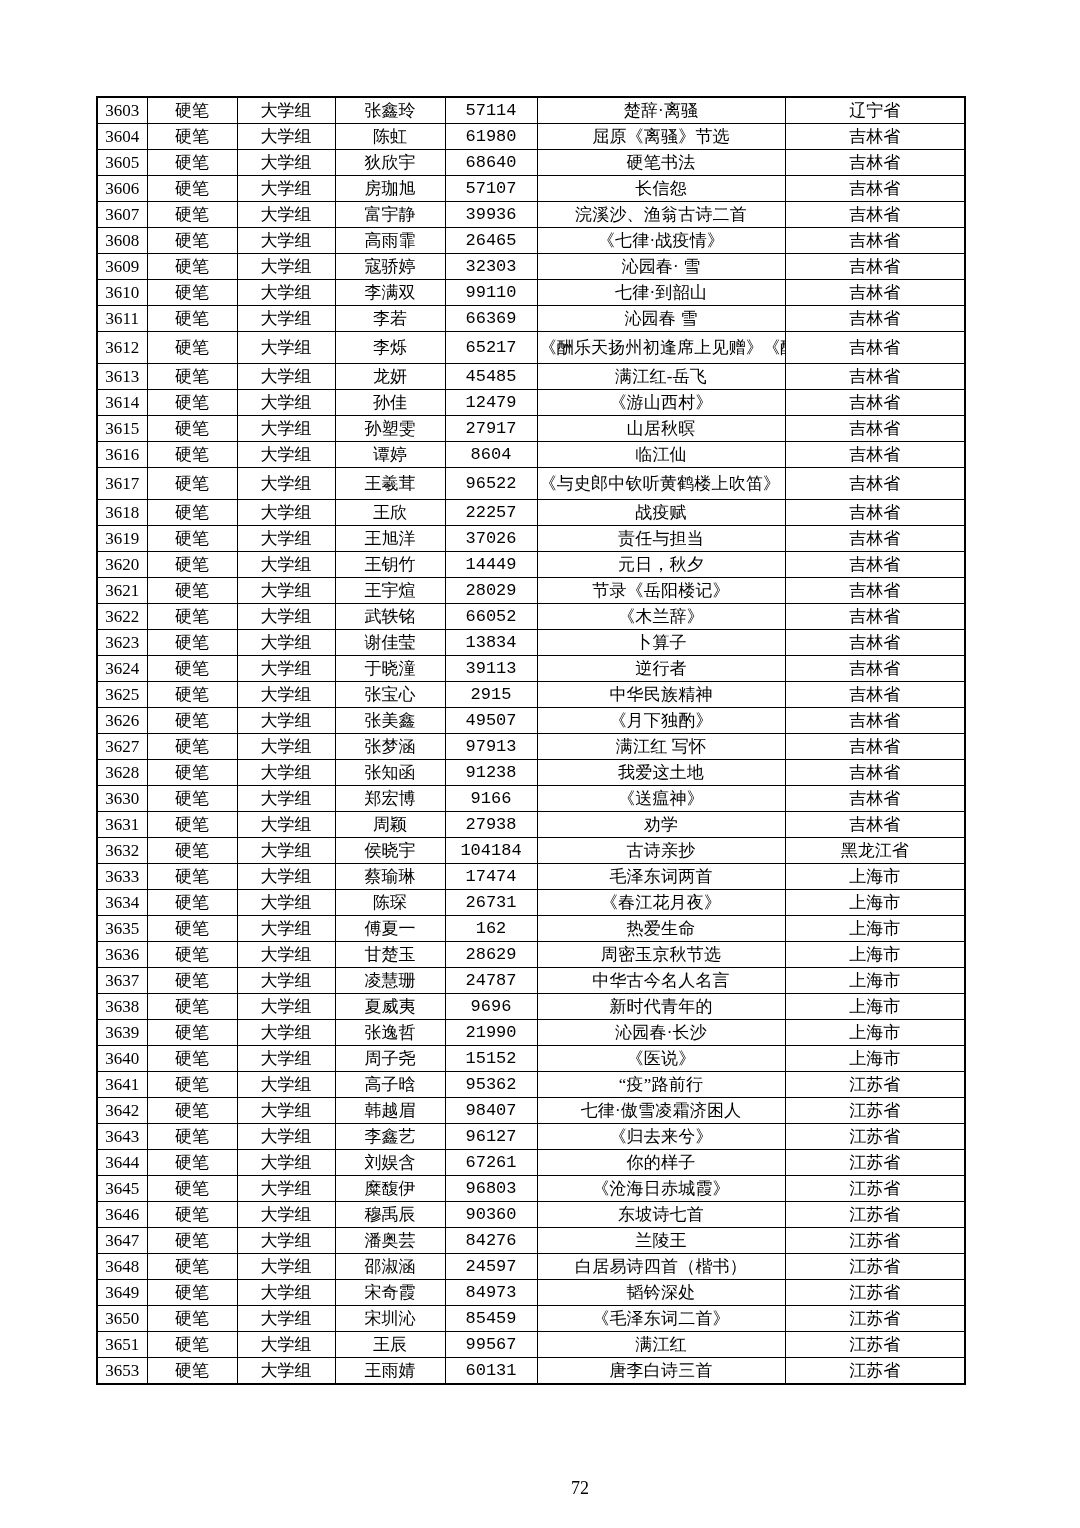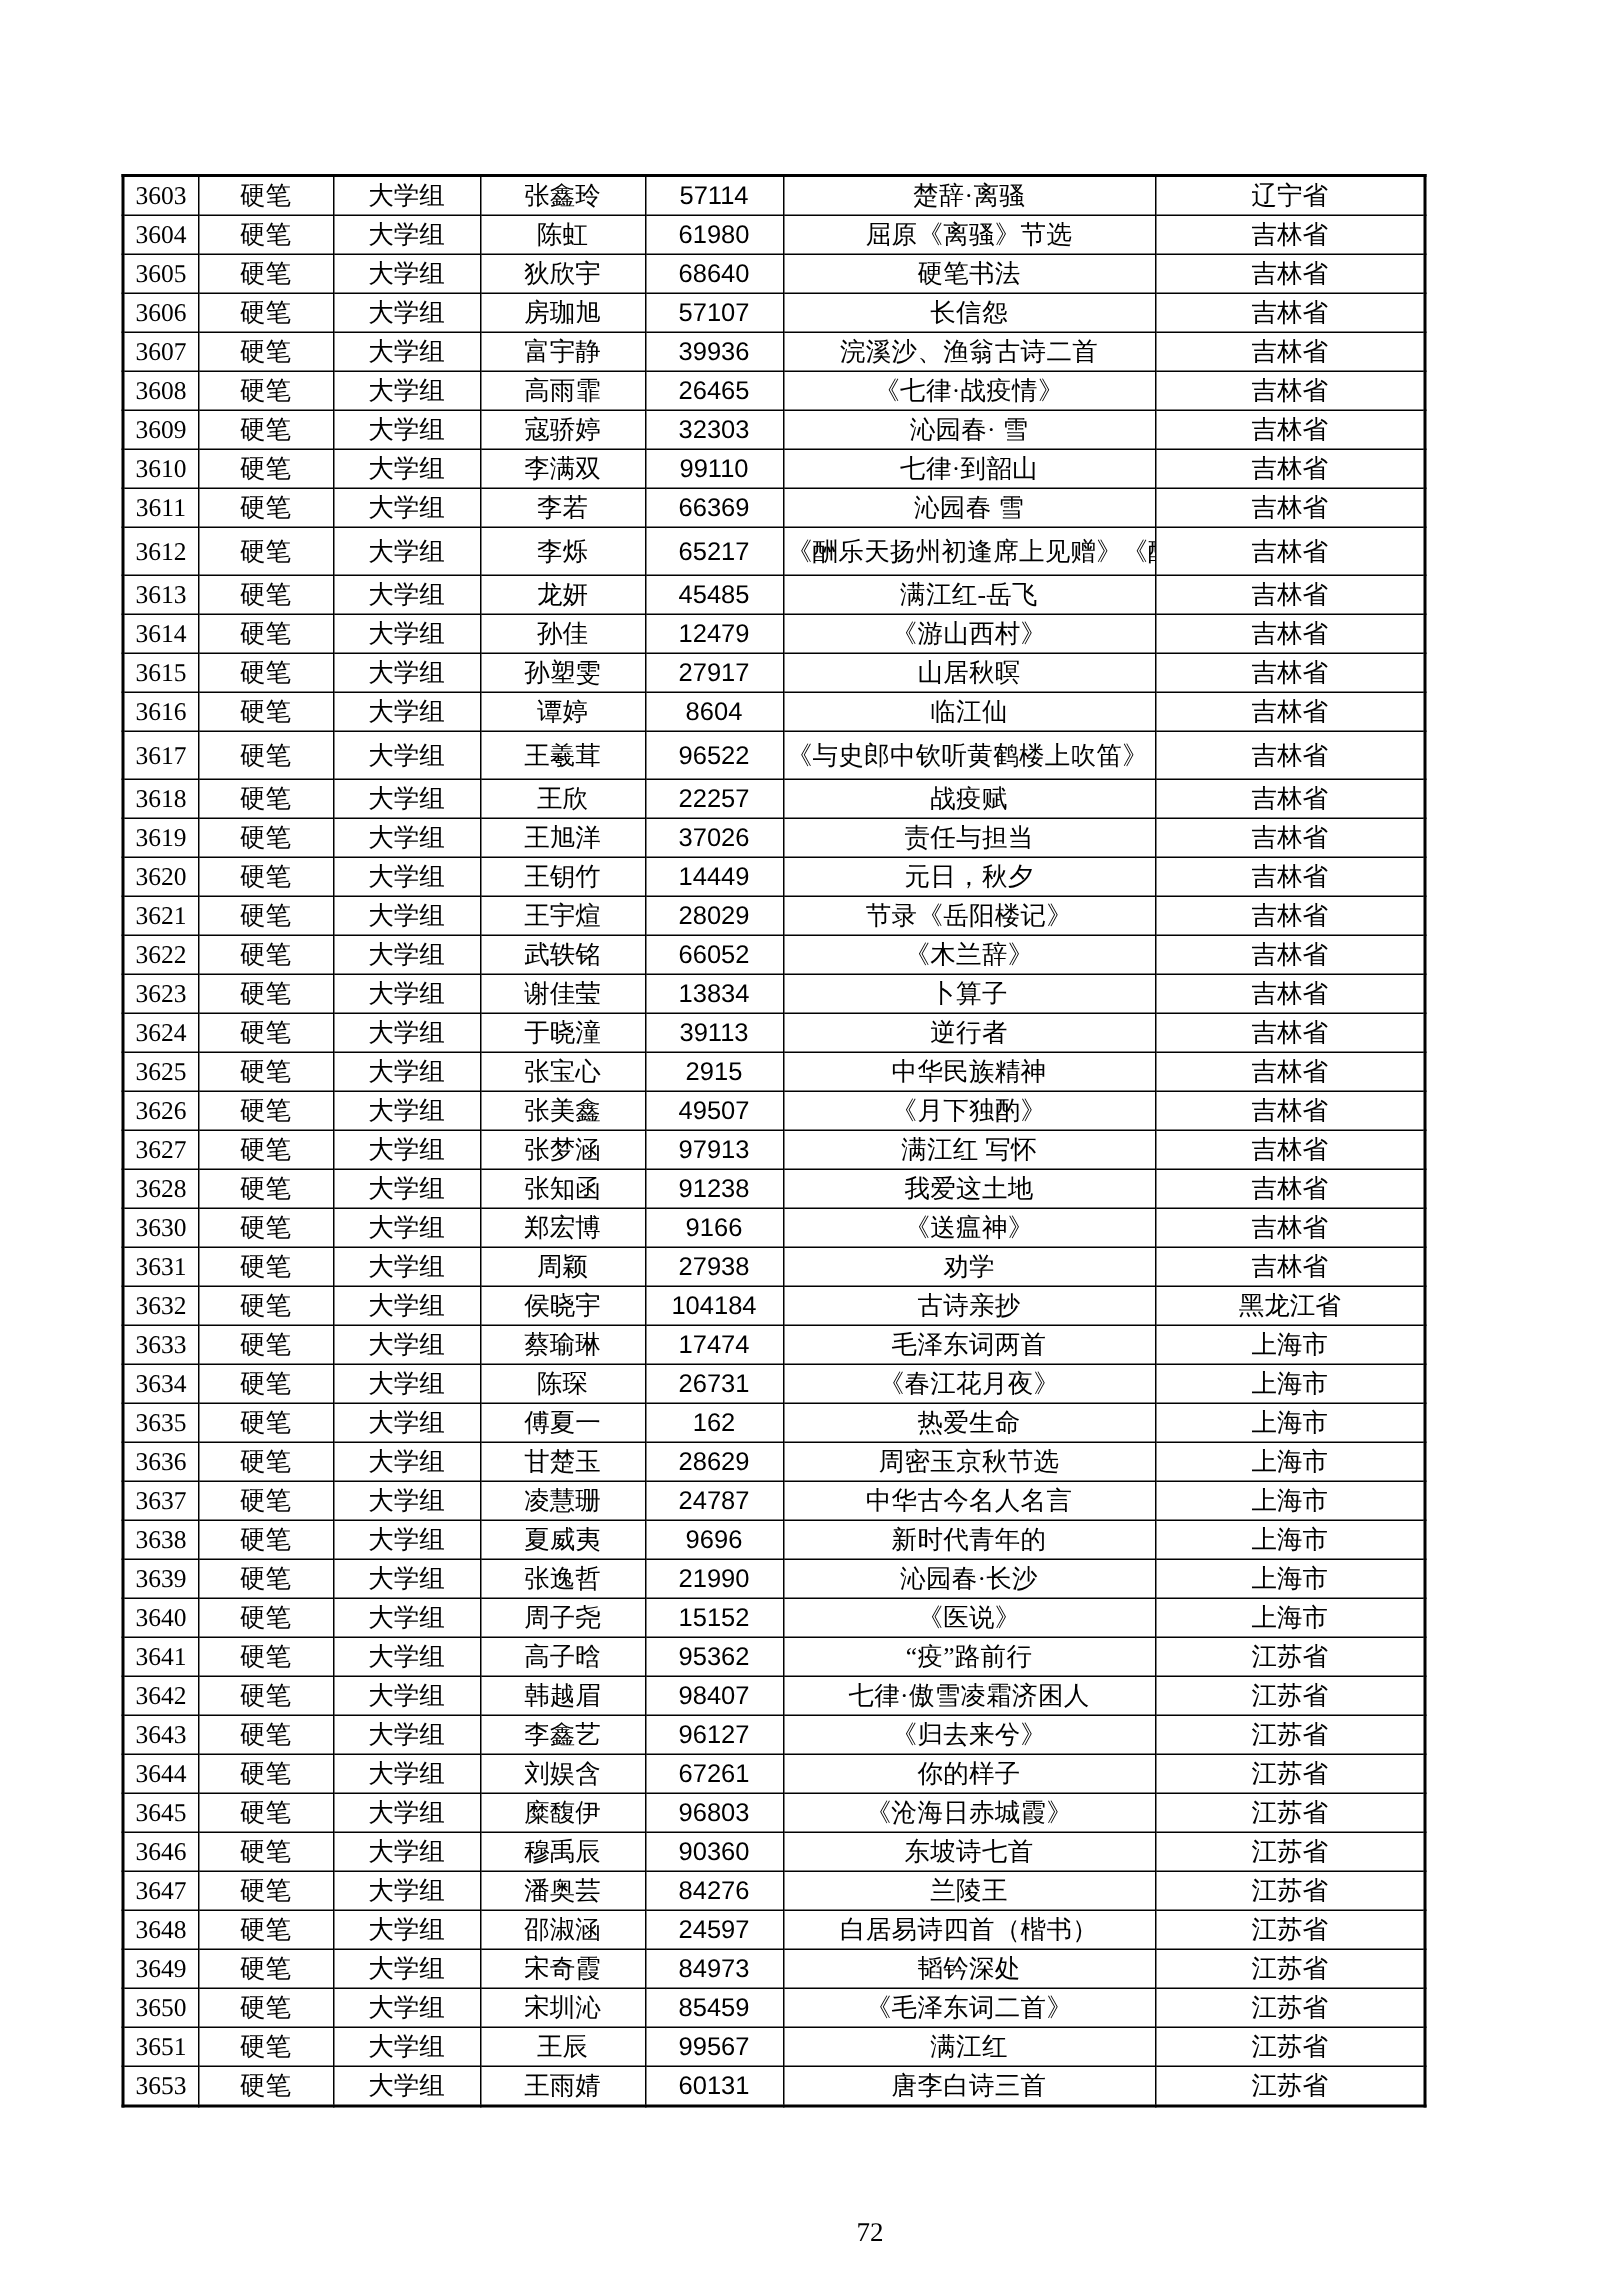--- a/index.html
+++ b/index.html
@@ -17,24 +17,23 @@
   }
   .page {
     position: absolute;
     left: 0;
     top: 0;
     width: 1080px;
     height: 1528px;
   }
   .table-wrap {
     position: absolute;
-    left: 81px;
+    left: 96px;
     top: 96px;
     width: 868px;
-    margin-top: 20px;
   }
   table.roster {
     border-collapse: collapse;
     width: 868px;
     table-layout: fixed;
     border: 2px solid #000;
   }
   table.roster td {
     border: 1px solid #000;
     padding: 0 2px;
@@ -56,21 +55,21 @@
   col.c-prov    { width: 180px; }
 
   td.title-cell {
     text-align: left;
     padding-left: 6px;
     white-space: normal;
     word-break: break-all;
     letter-spacing: 0.2px;
   }
   td.num-cell {
-    font-family: Liberation Sans, sans-serif;
+    font-family: Liberation Mono, monospace;
   }
   td.id-cell {
     font-family: "Liberation Serif", "DejaVu Serif", serif;
   }
   tr.tall td {
     height: auto;
   }
   tr.tall td.title-cell {
     padding-top: 3px;
     padding-bottom: 3px;

